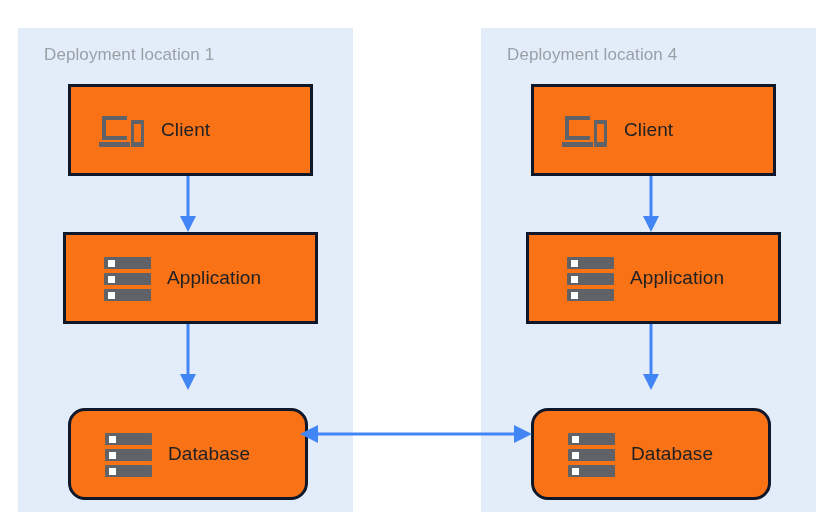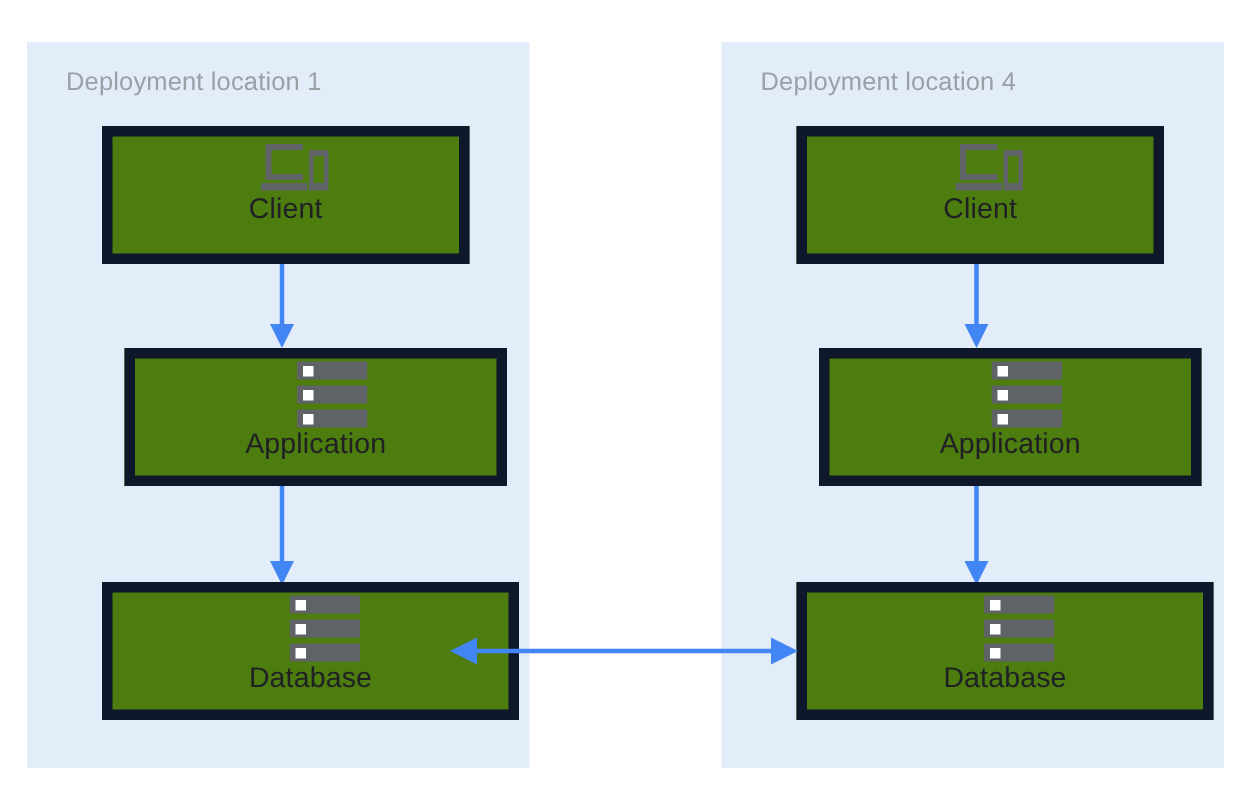--- a/index.html
+++ b/index.html
@@ -38,45 +38,44 @@
     font-size: 17px;
     line-height: 22px;
     color: #9aa0a6;
     white-space: nowrap;
     letter-spacing: 0.1px;
   }
 
   
   .node {
     position: absolute;
-    background: #4d7c0f;
-    border: 7px solid #0f172a;
+    background: #f97316;
+    border: 3px solid #0f172a;
     box-sizing: border-box;
     display: flex;
     align-items: center;
-    flex-direction: column;
   }
   .node-client {
     left: 50px;
     top: 56px;
     width: 245px;
     height: 92px;
   }
   .node-app {
     left: 45px;
     top: 204px;
     width: 255px;
     height: 92px;
-    margin-left: 20px;
   }
   .node-db {
     left: 50px;
-    top: 360px;
-    width: 278px;
+    top: 380px;
+    width: 240px;
     height: 92px;
+    border-radius: 17px;
   }
 
   .node-icon {
     flex: 0 0 auto;
     margin-left: 28px;
     margin-right: 16px;
     display: block;
   }
   .node-app .node-icon { margin-left: 38px; }
   .node-db  .node-icon { margin-left: 34px; }

